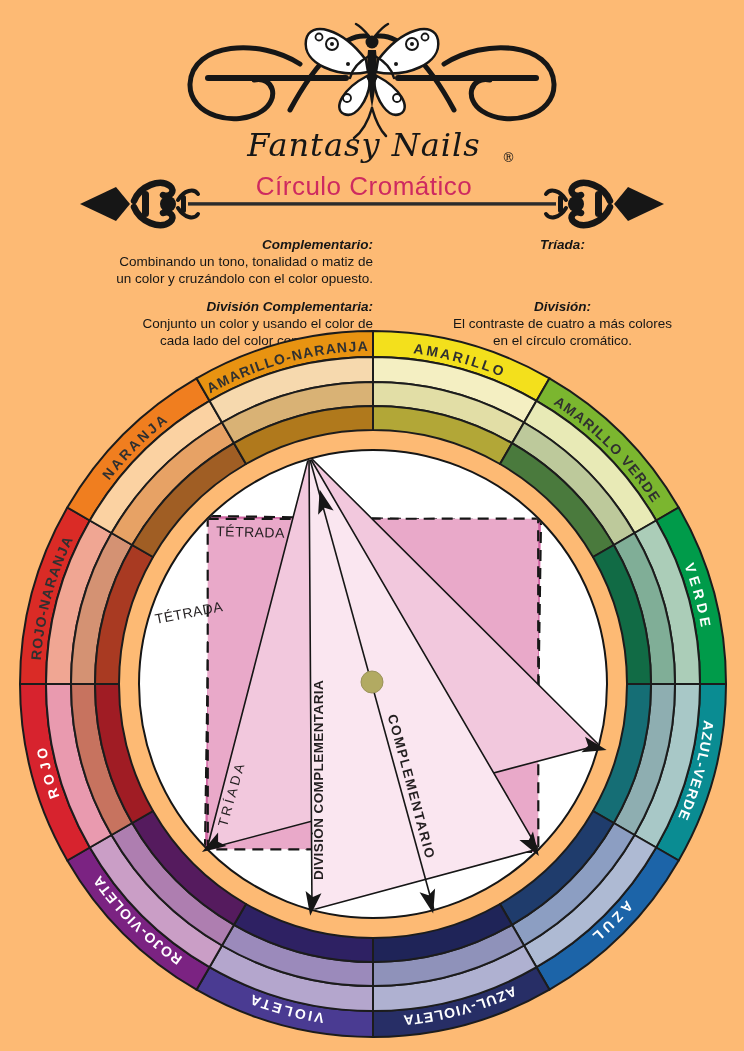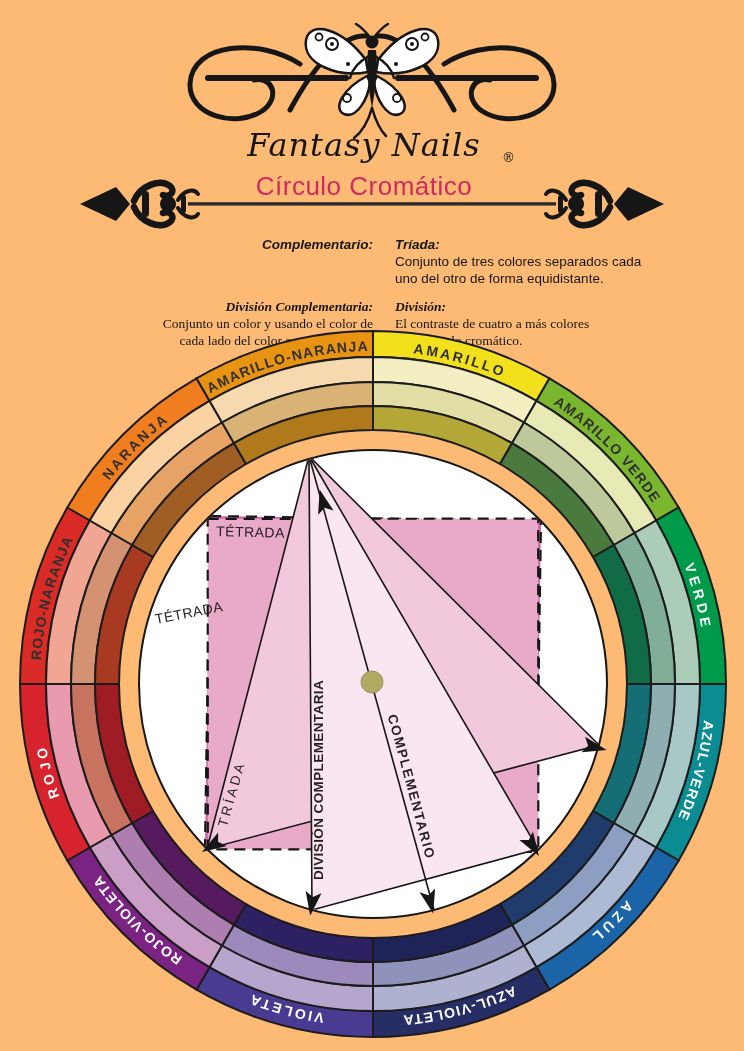--- a/index.html
+++ b/index.html
@@ -7,22 +7,22 @@
           font-family:"Liberation Sans",sans-serif;color:#161616;padding-left:12px;}
   .abs{position:absolute;}
   #logo-svg{left:150px;top:12px;}
   #page-title{left:0;top:171px;width:728px;text-align:center;
               font-size:26px;font-weight:400;color:#ce2a60;letter-spacing:.5px;}
   #divider-svg{left:78px;top:178px;}
   .desc{width:345px;font-size:13.5px;line-height:17px;}
   .desc .hd{font-weight:bold;font-style:italic;}
   .desc .bd{white-space:pre-line;}
   .desc.left{left:28px;text-align:right;}
-  .desc.right{right:26px;text-align:left;width:335px;}
-  .row1{top:236px;} .row2{top:298px;font-family:Liberation Serif, serif;}
+  .desc.right{right:26px;text-align:center;width:335px;}
+  .row1{top:236px;} .row2{top:298px;}
   #wheel-svg{left:0;top:328px;}
   .wheel-label{font-family:"Liberation Sans",sans-serif;font-size:14px;font-weight:600;}
   .center-label{font-family:"Liberation Sans",sans-serif;fill:#231f20;}
 </style>
 </head>
 <body>
 
 <div id="poster">
 
   <svg id="logo-svg" class="abs" width="444" height="158" viewBox="0 0 444 158">
@@ -79,25 +79,25 @@
         <rect x="103" y="17" width="5" height="18" rx="2.5"></rect>
       </g>
     </defs>
     <rect x="110" y="24.2" width="368" height="3.4" fill="#2b2b2b"></rect>
     <use href="#fleur"></use>
     <use href="#fleur" transform="translate(588,0) scale(-1,1)"></use>
   </svg>
 
   <div class="desc left row1 abs">
     <div class="hd">Complementario:</div>
+    <div class="bd">Combinando un tono, tonalidad o matiz de
+un color y cruzándolo con el color opuesto.</div>
   </div>
   <div class="desc right row1 abs">
     <div class="hd">Tríada:</div>
-    <div class="bd">Conjunto de tres colores separados cada
-uno del otro de forma equidistante.</div>
   </div>
   <div class="desc left row2 abs">
     <div class="hd">División Complementaria:</div>
     <div class="bd">Conjunto un color y usando el color de
 cada lado del color complementario
 del círculo.</div>
   </div>
   <div class="desc right row2 abs">
     <div class="hd">División:</div>
     <div class="bd">El contraste de cuatro a más colores

